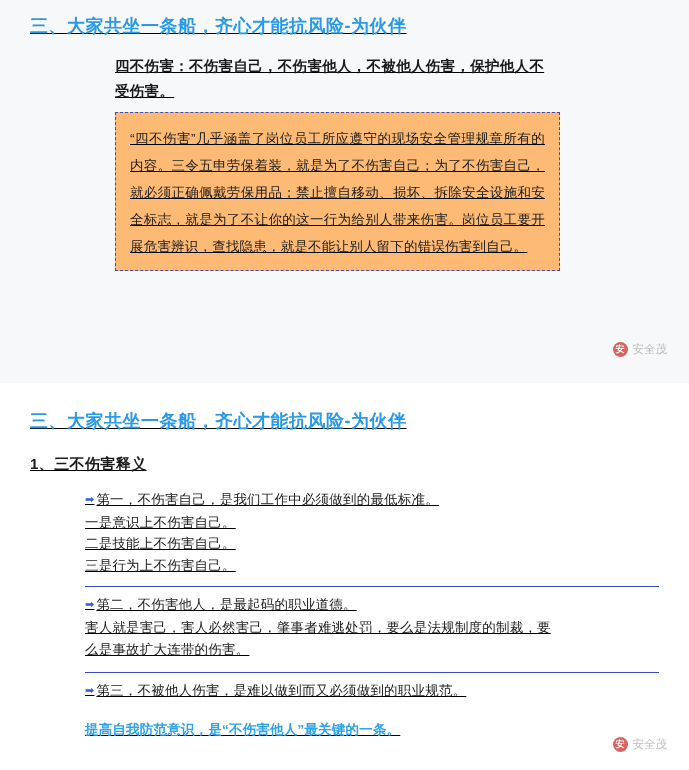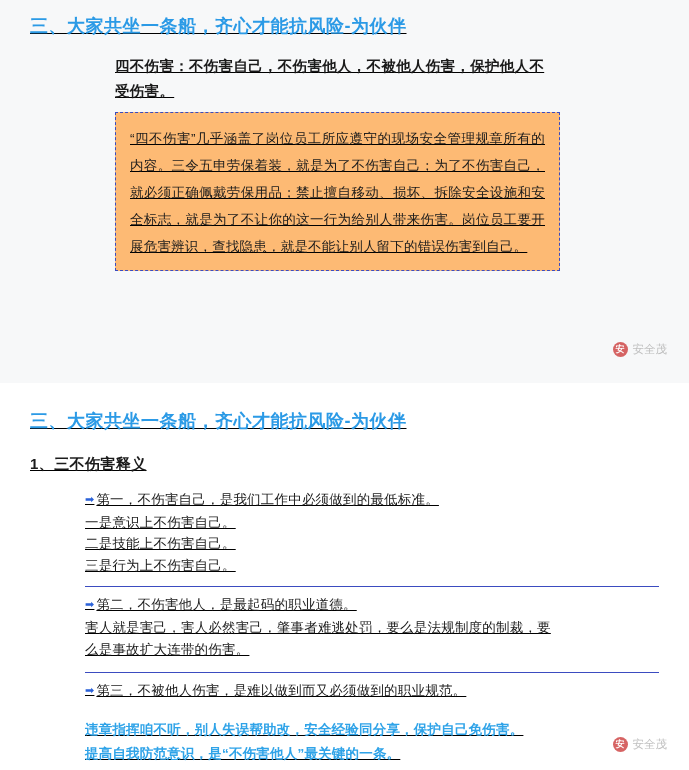--- a/index.html
+++ b/index.html
@@ -214,21 +214,20 @@
 
       <div class="block">
         <div class="bullet-line">
           <span class="arrow">➡</span>
           <span>第三，不被他人伤害，是难以做到而又必须做到的职业规范。</span>
         </div>
       </div>
     </div>
 
     <div class="closing">
-      <div>违章指挥咱不听，别人失误帮助改，安全经验同分享，保护自己免伤害。</div>
       <div>提高自我防范意识，是“不伤害他人”最关键的一条。</div>
     </div>
 
     <div class="watermark wm2">
       <span class="wm-logo">安</span>
       <span>安全茂</span>
     </div>
   </section>
 
 </div>

